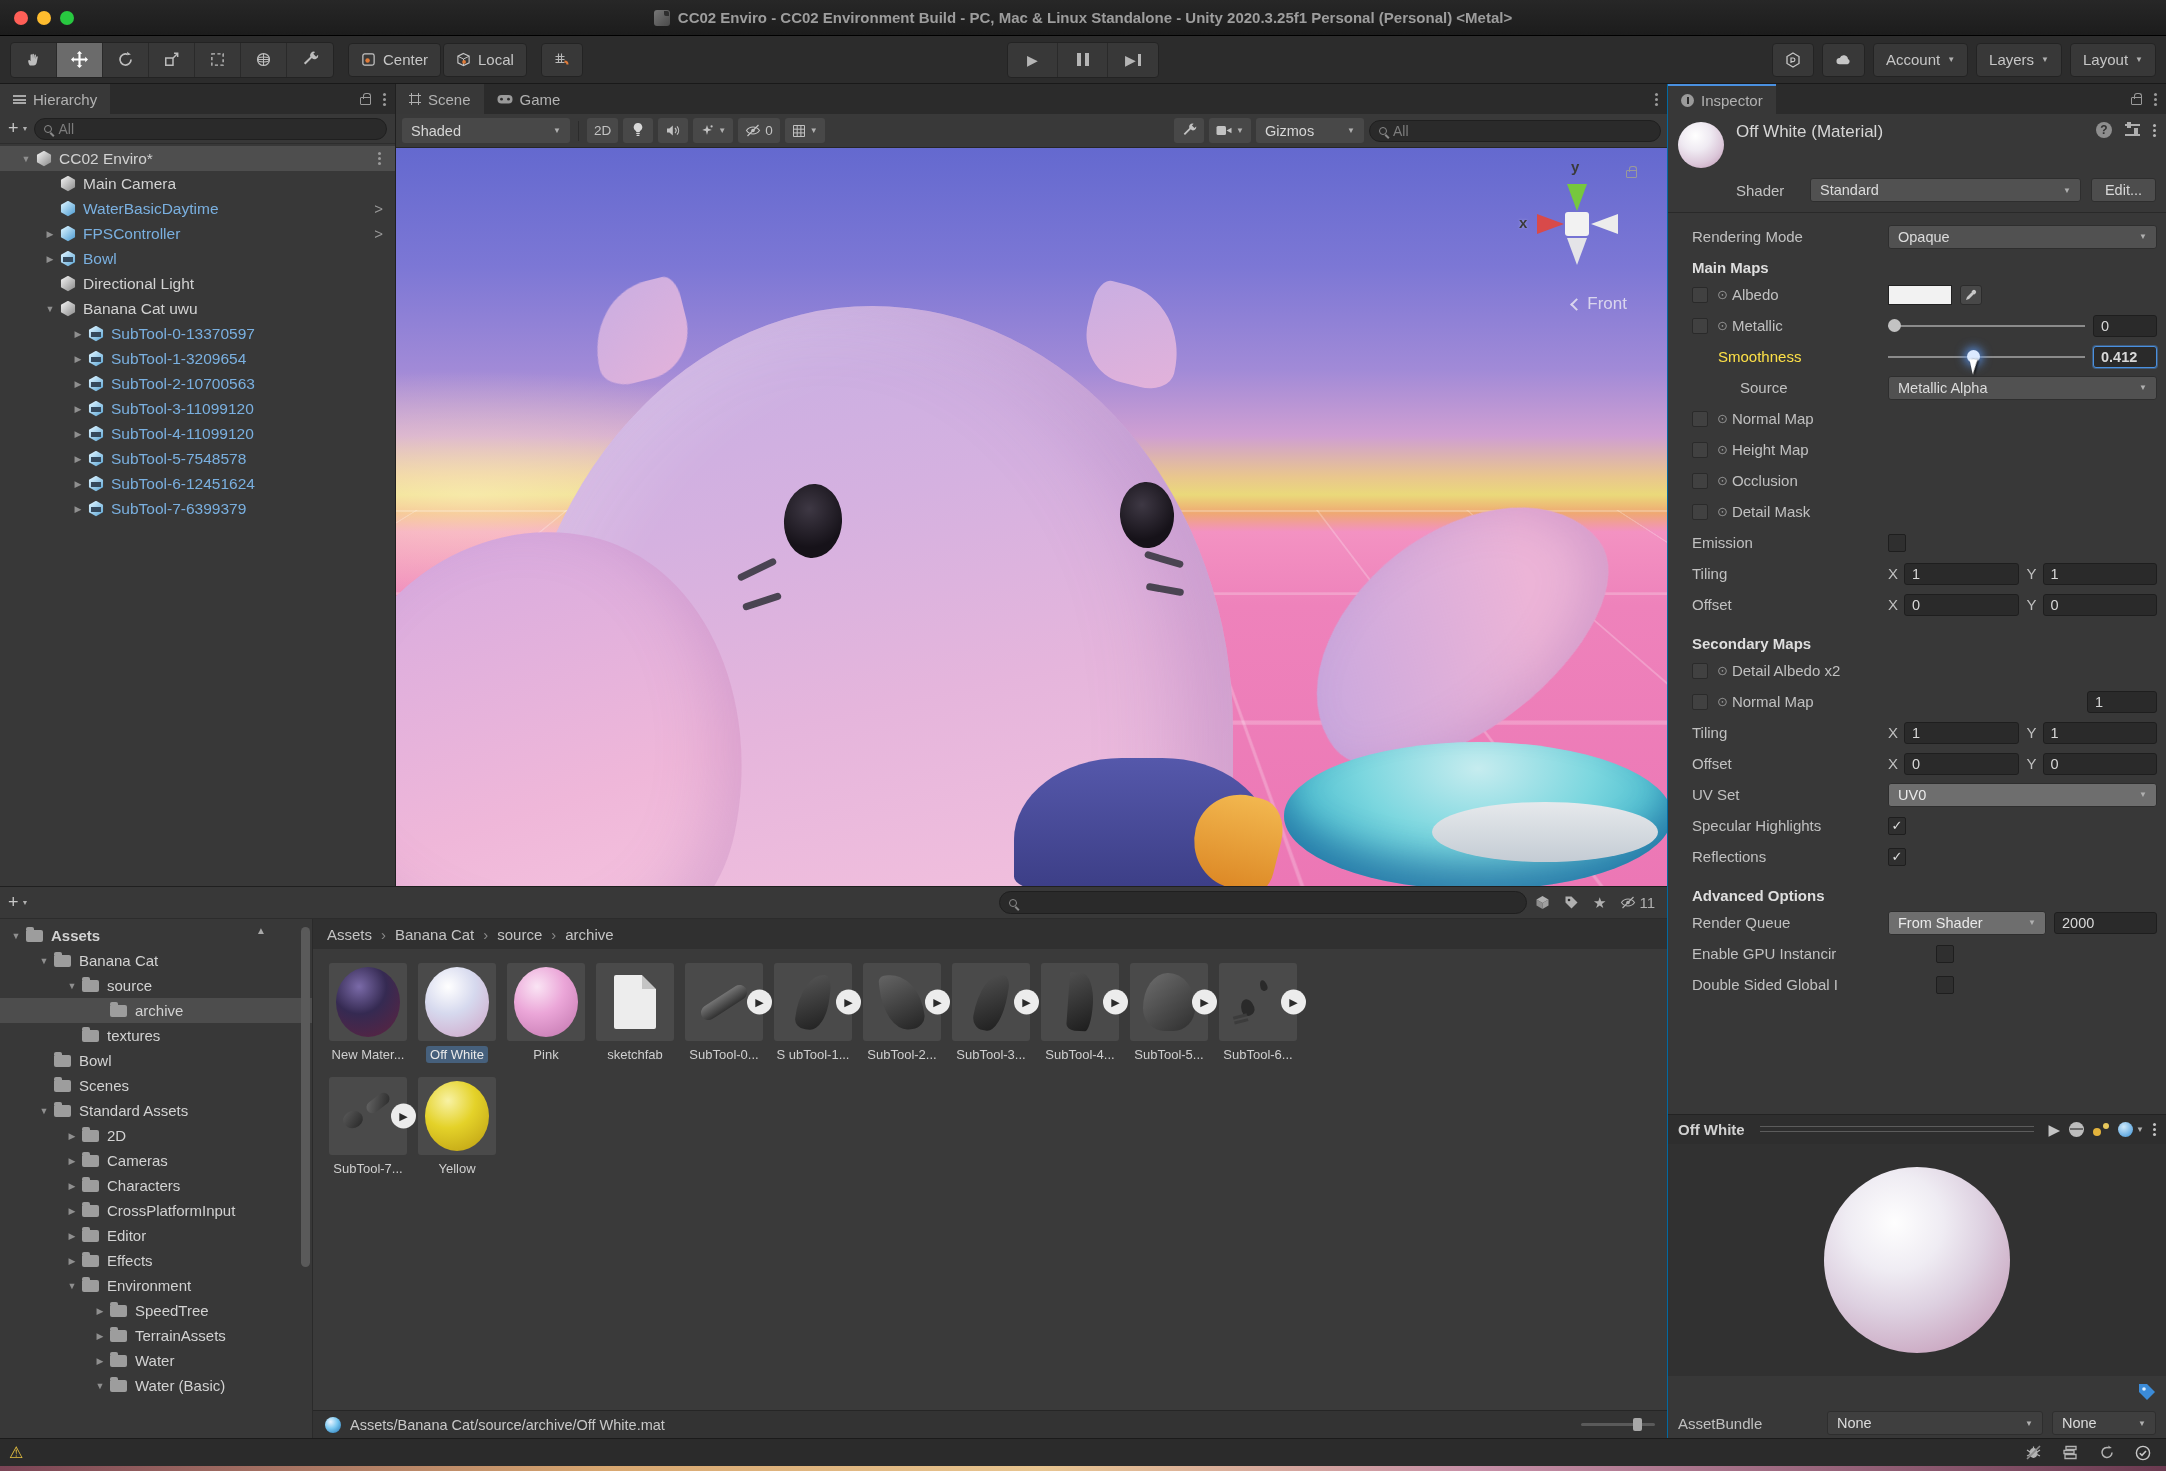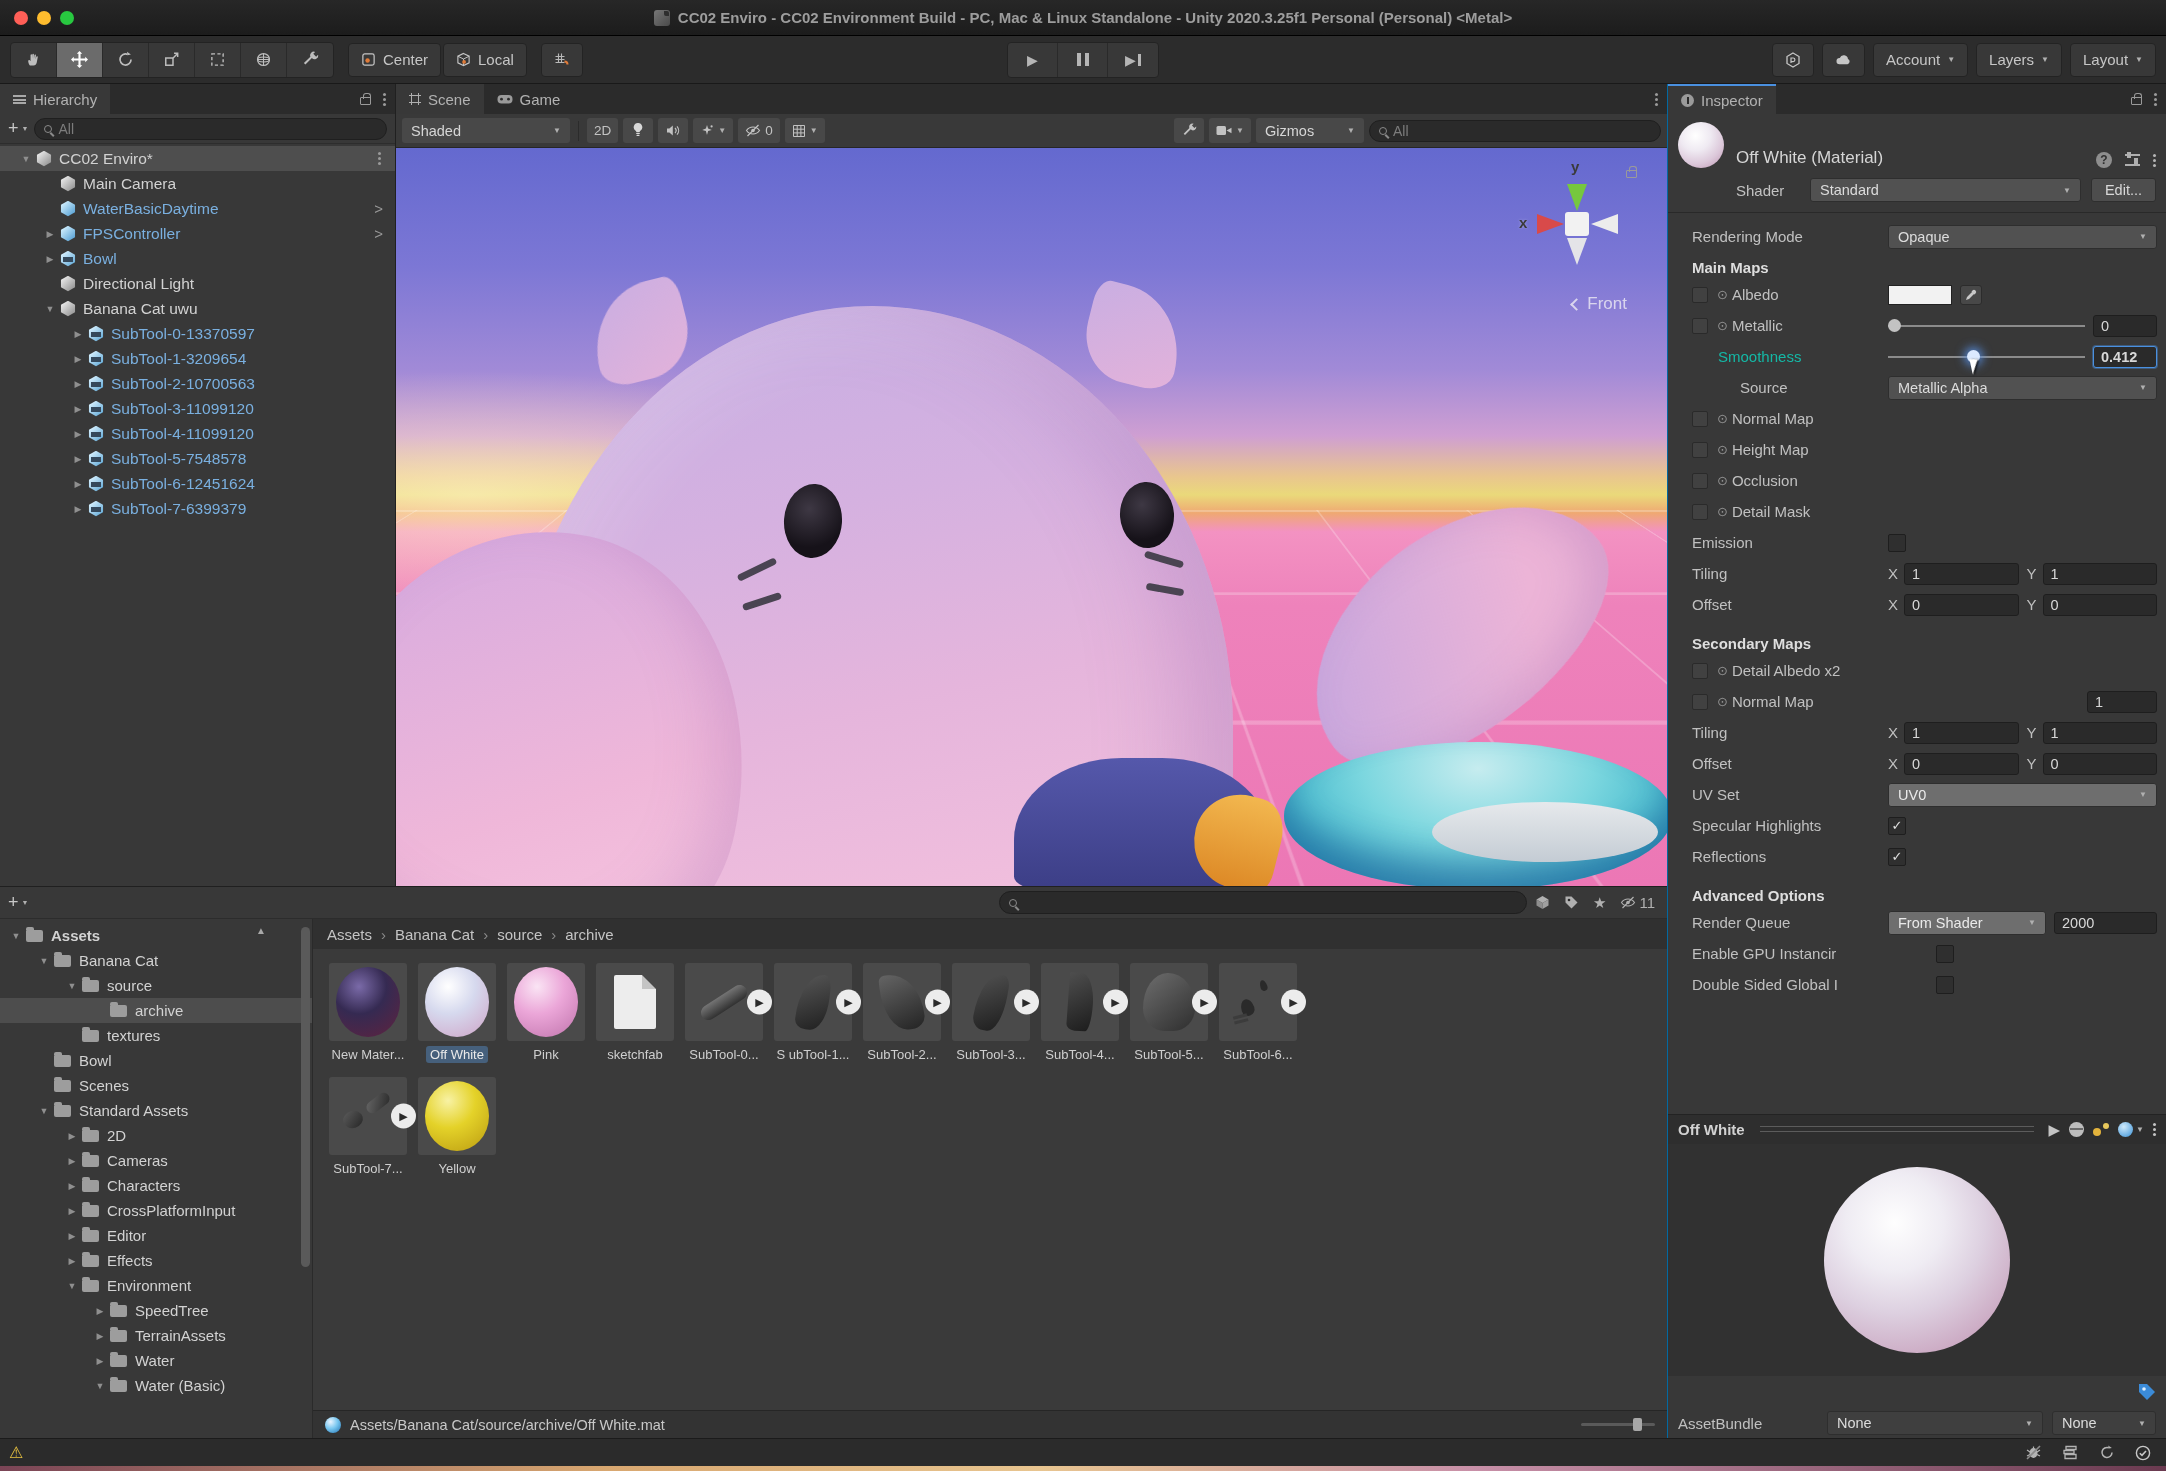--- a/index.html
+++ b/index.html
@@ -137,21 +137,21 @@
   .ag-e { position:absolute; left:80px; top:58px; width:0; height:0; border-top:10px solid transparent; border-bottom:10px solid transparent; border-right:27px solid #ececec; }
   .ag-s { position:absolute; left:56px; top:82px; width:0; height:0; border-left:10px solid transparent; border-right:10px solid transparent; border-top:27px solid #e4e4e8; }
   .ag-xlab { position:absolute; left:8px; top:58px; color:#3a3a3a; font-weight:bold; font-size:15px; text-shadow:0 0 3px rgba(255,255,255,.35); }
   .ag-ylab { position:absolute; left:60px; top:2px; color:#3a3a3a; font-weight:bold; font-size:15px; }
   .ag-lock { position:absolute; right:4px; top:10px; }
   .front-tag { position:absolute; right:40px; top:146px; z-index:10; display:flex; align-items:center; gap:6px; color:#e8e4f2; font-size:17px; opacity:.85; }
   .front-chev { width:9px; height:9px; border-left:2.5px solid #e8e4f2; border-bottom:2.5px solid #e8e4f2; transform:rotate(45deg); }
 
   
   .mat-header { background:#383838; border-bottom:1px solid #292929; padding:8px 10px 10px; flex-shrink:0; }
-  .mat-row1 { display:flex; align-items:flex-end; gap:12px; }
+  .mat-row1 { display:flex; align-items:flex-start; gap:12px; }
   .mat-thumb { width:46px; height:46px; border-radius:50%;
     background:radial-gradient(circle at 38% 30%, #ffffff 0%, #efeaf2 35%, #dcc8da 65%, #c5a0ba 90%); }
   .mat-name { font-size:17px; color:#d6d6d6; flex:1; }
   .mat-icons { display:flex; gap:13px; align-items:center; color:#b5b5b5; }
   .help-ic { width:16px; height:16px; border-radius:50%; background:#8e8e8e; color:#303030; font-size:12px; font-weight:bold; display:flex; align-items:center; justify-content:center; }
   .preset-ic { width:15px; height:12px; border-top:2px solid #b0b0b0; border-bottom:2px solid #b0b0b0; position:relative; }
   .preset-ic::before{content:"";position:absolute;left:2px;top:-4px;width:4px;height:6px;background:#b0b0b0;}
   .preset-ic::after{content:"";position:absolute;right:2px;top:2px;width:4px;height:6px;background:#b0b0b0;}
   .mat-row2 { display:flex; align-items:center; gap:10px; margin-top:10px; padding-left:58px; }
   .shader-lab { color:#c2c2c2; width:64px; }
@@ -161,21 +161,21 @@
   .dd.dark { background:#3f3f3f; }
   .edit-btn { height:24px; padding:0 13px; background:#4d4d4d; border:1px solid #2e2e2e; border-radius:3px; color:#d8d8d8; display:flex; align-items:center; font-size:14.5px; }
   .props { padding-top:8px; }
   .irow { min-height:31px; display:flex; align-items:center; padding:0 9px 0 24px; }
   .ilabel { width:196px; flex-shrink:0; display:flex; align-items:center; color:#c0c0c0; font-size:15px; }
   .irow.wide .ilabel { width:244px; }
   .islot { width:16px; height:16px; background:#414141; border:1px solid #2a2a2a; border-radius:2px; margin-right:9px; flex-shrink:0; }
   .itgt { color:#8f8f8f; font-size:13px; margin-right:4px; }
   .ind1 { padding-left:26px; }
   .ind2 { padding-left:48px; }
-  .blue-lab { color:#14b8a6; }
+  .blue-lab { color:#fde047; }
   .ictrl { flex:1; display:flex; align-items:center; gap:8px; min-width:0; }
   .iheader { font-weight:bold; color:#dedede; padding:7px 10px 3px 24px; font-size:15px; }
   .swatch { width:64px; height:20px; background:#f2f2f2; border:1px solid #222; }
   .numfield { height:22px; background:#2a2a2a; border:1px solid #1e1e1e; border-radius:3px; padding:0 7px; display:flex; align-items:center; color:#d8d8d8; font-size:14.5px; }
   .numfield.w64 { width:64px; }
   .numfield.w70 { width:70px; }
   .numfield.grow { flex:1; }
   .numfield.focused { border:1px solid #4a90e0; box-shadow:0 0 0 1px rgba(74,144,224,.4);font-weight:bold; }
   .slider { flex:1; position:relative; height:22px; }
   .slider .track { position:absolute; left:0; right:0; top:10px; height:2px; background:#8b8b8b; }

